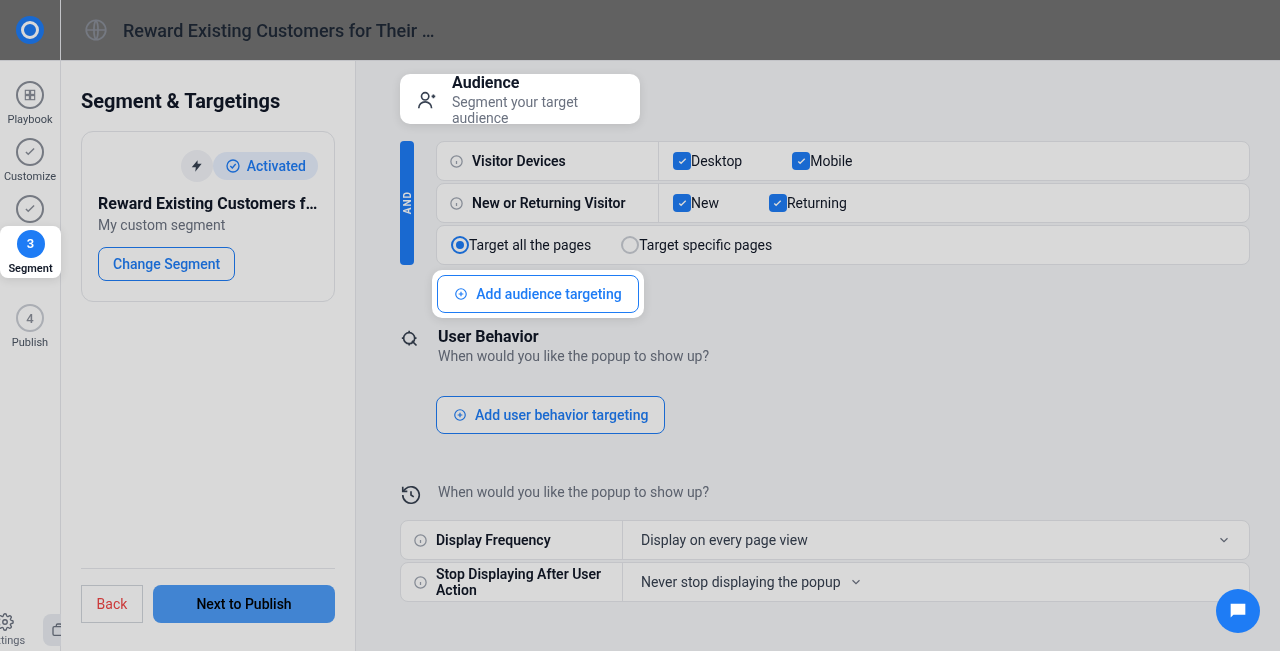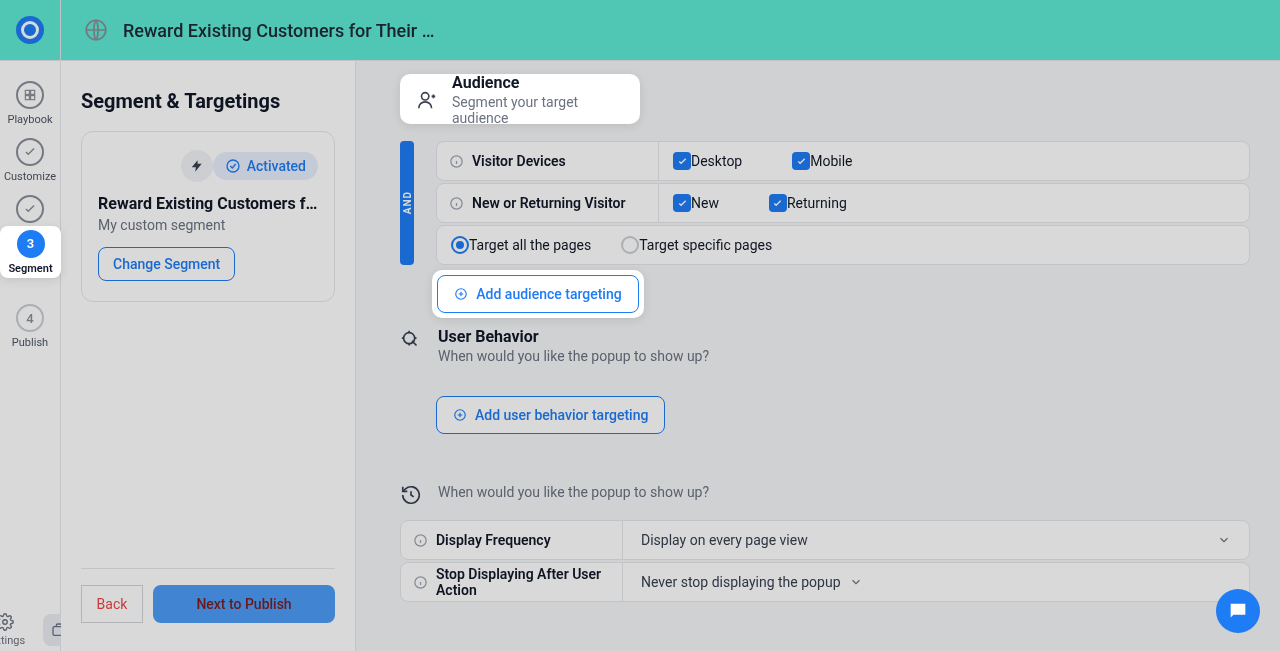--- a/index.html
+++ b/index.html
@@ -1,18 +1,18 @@
 <!DOCTYPE html>
 <html><head>
 <meta charset="utf-8">
 <style>
 *{box-sizing:border-box;margin:0;padding:0;font-family:-apple-system,BlinkMacSystemFont,"Segoe UI",Roboto,sans-serif}
 body{width:1280px;height:651px;background:#f5f6f8;overflow:hidden;position:relative}
 .dim-overlay{position:absolute;top:0;left:0;width:1280px;height:651px;background:rgba(0,0,0,0.15);z-index:5;pointer-events:none}
-.topbar{height:61px;background:#5eead4;border-bottom:1px solid #e5e7eb;display:flex;align-items:center;padding:0 0 0 0}
+.topbar{height:61px;background:#737373;border-bottom:1px solid #e5e7eb;display:flex;align-items:center;padding:0 0 0 0}
 .logo-box{width:61px;height:61px;display:flex;align-items:center;justify-content:center;border-right:1px solid #e5e7eb}
 .logo{width:28px;height:28px;border-radius:50%;background:#1e7cf5;display:flex;align-items:center;justify-content:center}
 .logo-inner{width:18px;height:18px;border:3px solid #fff;border-radius:50%;background:#1e7cf5}
 .globe-icon{width:26px;height:26px;margin:0 14px 0 22px;color:#8a8f99}
 .page-title{font-size:18px;font-weight:500;color:#1f2937}
 .sidebar{position:absolute;left:0;top:61px;width:61px;height:590px;background:#fff;border-right:1px solid #e5e7eb;display:flex;flex-direction:column;align-items:center;padding-top:14px}
 .side-step{width:61px;display:flex;flex-direction:column;align-items:center;padding:6px 0;cursor:pointer}
 .step-circle{width:28px;height:28px;border-radius:50%;border:2px solid #c9cdd4;display:flex;align-items:center;justify-content:center;color:#8a8f99}
 .step-circle.done{border-color:#8a8f99}
 .step-circle.current{background:#1e7cf5;border-color:#1e7cf5;color:#fff;font-size:13px;font-weight:600}
@@ -25,21 +25,21 @@
 .panel-title{font-size:20px;font-weight:700;color:#111827;margin-bottom:18px}
 .segment-card{border:1px solid #e5e7eb;border-radius:12px;padding:18px 16px 20px;background:#fff}
 .card-top{display:flex;justify-content:flex-end;align-items:center;margin-bottom:12px}
 .bolt-badge{width:32px;height:32px;border-radius:50%;background:#f1f3f7;display:flex;align-items:center;justify-content:center;color:#374151}
 .activated-pill{display:flex;align-items:center;gap:6px;background:#e7effd;color:#1e7cf5;font-size:14px;font-weight:500;padding:6px 12px;border-radius:20px}
 .card-heading{font-size:16px;font-weight:700;color:#111827;margin-bottom:4px;white-space:nowrap;overflow:hidden;text-overflow:ellipsis}
 .card-sub{font-size:14px;color:#6b7280;margin-bottom:14px}
 .change-btn{border:1px solid #1e7cf5;color:#1e7cf5;background:#fff;font-size:14px;font-weight:500;padding:8px 14px;border-radius:8px;cursor:pointer}
 .panel-footer{margin-top:auto;border-top:1px solid #e5e7eb;padding-top:16px;display:flex;gap:10px}
 .back-btn{flex:0 0 62px;border:1px solid #d1d5db;background:#fff;color:#ef4444;font-size:14px;padding:10px 0;border-radius:0;cursor:pointer}
-.next-btn{flex:1;background:#4d9cf7;color:#7f1d1d;border:none;font-size:14px;font-weight:500;padding:10px 0;border-radius:8px;cursor:pointer}
+.next-btn{flex:1;background:#4d9cf7;color:#000000;border:none;font-size:14px;font-weight:500;padding:10px 0;border-radius:8px;cursor:pointer}
 .main{position:absolute;left:356px;top:61px;width:924px;height:590px;overflow:auto;padding:16px 30px 30px 44px}
 .section-head{display:flex;align-items:flex-start;gap:16px;margin-bottom:14px}
 .section-icon{width:22px;height:22px;color:#374151;margin-top:2px}
 .section-title{font-size:16px;font-weight:700;color:#111827}
 .section-sub{font-size:14px;color:#6b7280;margin-top:2px}
 .rules-wrap{display:flex;align-items:stretch;gap:0;margin-bottom:14px}
 .and-rail{width:14px;background:#1e7cf5;border-radius:4px;display:flex;align-items:center;justify-content:center}
 .and-text{color:#fff;font-size:10px;font-weight:700;letter-spacing:1px;writing-mode:vertical-rl;transform:rotate(180deg)}
 .rules-col{flex:1;display:flex;flex-direction:column;gap:2px;margin-left:22px}
 .rule-row{display:flex;align-items:center;background:#fff;border:1px solid #e5e7eb;border-radius:8px;height:40px}

